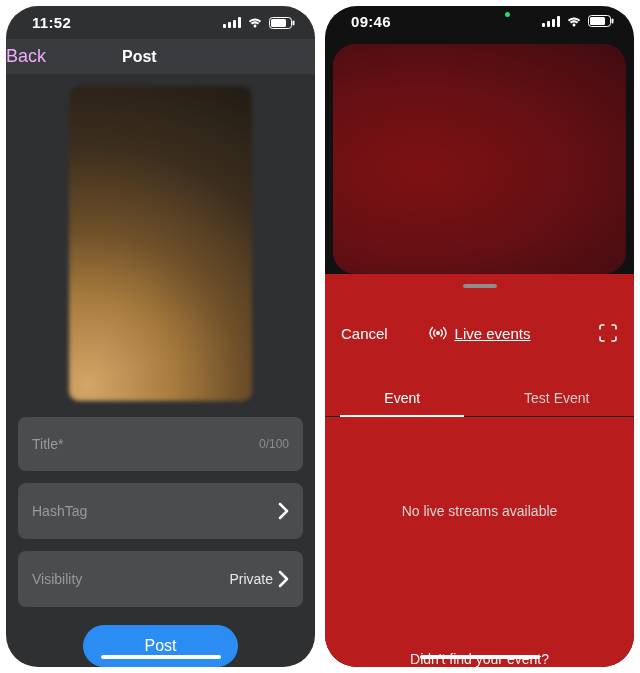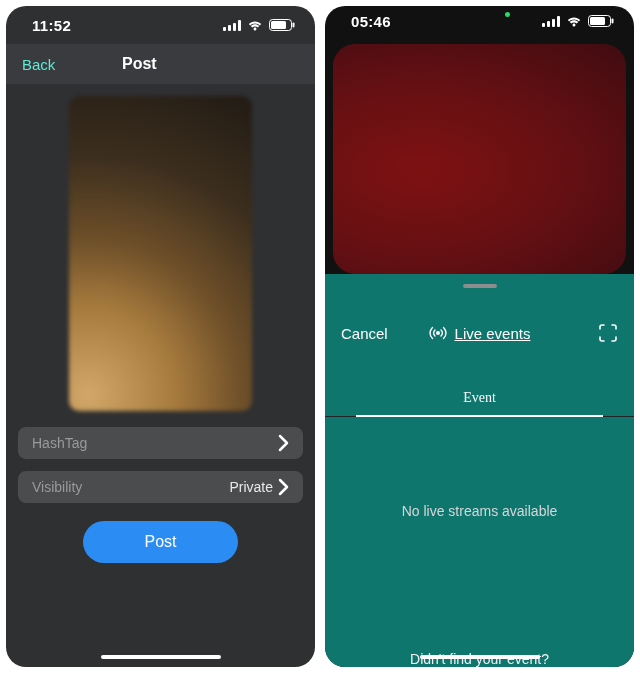--- a/index.html
+++ b/index.html
@@ -8,21 +8,21 @@
     font-family: -apple-system, "Helvetica Neue", Arial, sans-serif;
     width: 640px;
     height: 673px;
     display: flex;
     gap: 10px;
     padding: 6px;
   }
   .phone {
     flex: 1;
     background: #2f3032;
-    border-radius: 20px;
+    border-radius: 32px;
     overflow: hidden;
     position: relative;
     display: flex;
     flex-direction: column;
     color: #fff;
   }
   
   .status-bar {
     height: 38px;
     display: flex;
@@ -37,24 +37,23 @@
   .status-icons svg { display:block; }
   
   .nav-bar {
     height: 40px;
     display: flex;
     align-items: center;
     background: #3a3b3e;
   }
   .nav-back {
     width: 70px;
-    padding-left: 16px;
-    font-size: 15px;
+    font-size: 18px;
     font-weight: 400;
-    color: #5eead4;
+    color: #f0abfc;
     cursor: pointer;
   }
   .nav-title {
     flex: 1;
     text-align: left;
     padding-left: 46px;
     font-size: 16px;
     font-weight: 600;
   }
   .nav-spacer { width: 70px; }
@@ -72,21 +71,21 @@
     filter: blur(2px);
   }
   .form { padding: 0 12px; }
   .field {
     background: #4b4c4e;
     border-radius: 8px;
     margin-bottom: 12px;
     display:flex;
     align-items:center;
     padding: 0 14px;
-    height: 32px;
+    height: 56px;
     position:relative;
   }
   .field.tall { height: 54px; }
   .field-label {
     color: #9a9a9c;
     font-size: 14px;
   }
   .field-right {
     margin-left:auto;
     display:flex;
@@ -145,21 +144,21 @@
     position:absolute;
     top:6px;
     left:50%;
     transform:translateX(25px);
     width:5px; height:5px;
     background:#2bd96a;
     border-radius:50%;
   }
   .sheet {
     flex:1;
-    background:#0f766e;
+    background:#b91c1c;
     margin-top: 0;
     display:flex;
     flex-direction:column;
     position:relative;
     gap:20px;
   }
   .drag-handle {
     width: 34px;
     height: 4px;
     background:#8c8d8f;
@@ -188,21 +187,20 @@
   }
   .sheet-action {
     width:70px;
     display:flex;
     justify-content:flex-end;
     cursor:pointer;
   }
   .tabs {
     display:flex;
     border-bottom:1px solid #232426;
-    font-family:Liberation Serif, serif;
   }
   .tab {
     flex:1;
     text-align:center;
     padding: 10px 0;
     font-size:14px;
     color:#cfcfd1;
     cursor:pointer;
     position:relative;
   }
@@ -258,20 +256,24 @@
     <div class="nav-back">Back</div>
     <div class="nav-title">Post</div>
     <div class="nav-spacer"></div>
   </div>
 
   <div class="preview-wrap">
     <div class="preview"></div>
   </div>
 
   <div class="form">
+    <div class="field tall">
+      <span class="field-label">Title*</span>
+      <span class="char-count">0/100</span>
+    </div>
 
     <div class="field">
       <span class="field-label">HashTag</span>
       <span class="field-right">
         <span class="chev">
           <svg width="12" height="18" viewBox="0 0 12 18">
               <path d="M3 2l7 7-7 7" stroke="#fff" stroke-width="2.5" fill="none" stroke-linecap="round" stroke-linejoin="round"></path>
             </svg>
         </span>
       </span>
@@ -292,21 +294,21 @@
     <div class="post-btn-wrap">
       <button class="post-btn">Post</button>
     </div>
   </div>
 
   <div class="home-indicator"></div>
 </div>
 
 <div class="phone phone2">
   <div class="status-bar">
-    <span>05:46</span>
+    <span>09:46</span>
     <span class="status-icons">
       <span class="green-dot"></span>
       <svg width="18" height="11" viewBox="0 0 18 11">
           <rect x="0" y="7" width="3" height="4" rx="1" fill="#fff"></rect>
           <rect x="5" y="5" width="3" height="6" rx="1" fill="#fff"></rect>
           <rect x="10" y="3" width="3" height="8" rx="1" fill="#fff"></rect>
           <rect x="15" y="0" width="3" height="11" rx="1" fill="#fff"></rect>
         </svg>
       <svg width="16" height="11" viewBox="0 0 16 11">
           <path d="M8 10.5c.8 0 1.5-.7 1.5-1.5S8.8 7.5 8 7.5 6.5 8.2 6.5 9s.7 1.5 1.5 1.5zM3.2 5.4C4.5 4.2 6.2 3.5 8 3.5s3.5.7 4.8 1.9l1.4-1.4C12.5 2.3 10.3 1.4 8 1.4S3.5 2.3 1.8 4l1.4 1.4zm2 2C5.9 6.7 6.9 6.4 8 6.4s2.1.4 2.8 1l1.4-1.4C11 4.9 9.6 4.3 8 4.3S5 4.9 3.8 6l1.4 1.4z" fill="#fff"></path>
@@ -335,20 +337,21 @@
       </div>
       <div class="sheet-action">
         <svg width="20" height="18" viewBox="0 0 20 18">
             <path d="M2 5V3c0-1 1-2 2-2h2M14 1h2c1 0 2 1 2 2v2M18 13v2c0 1-1 2-2 2h-2M6 17H4c-1 0-2-1-2-2v-2" stroke="#fff" stroke-width="1.6" fill="none" stroke-linecap="round"></path>
           </svg>
       </div>
     </div>
 
     <div class="tabs">
       <div class="tab active">Event</div>
+      <div class="tab">Test Event</div>
     </div>
 
     <div class="empty">No live streams available</div>
     <div class="hint">Didn't find your event?</div>
   </div>
 
   <div class="home-indicator"></div>
 </div>
 
 </body></html>

